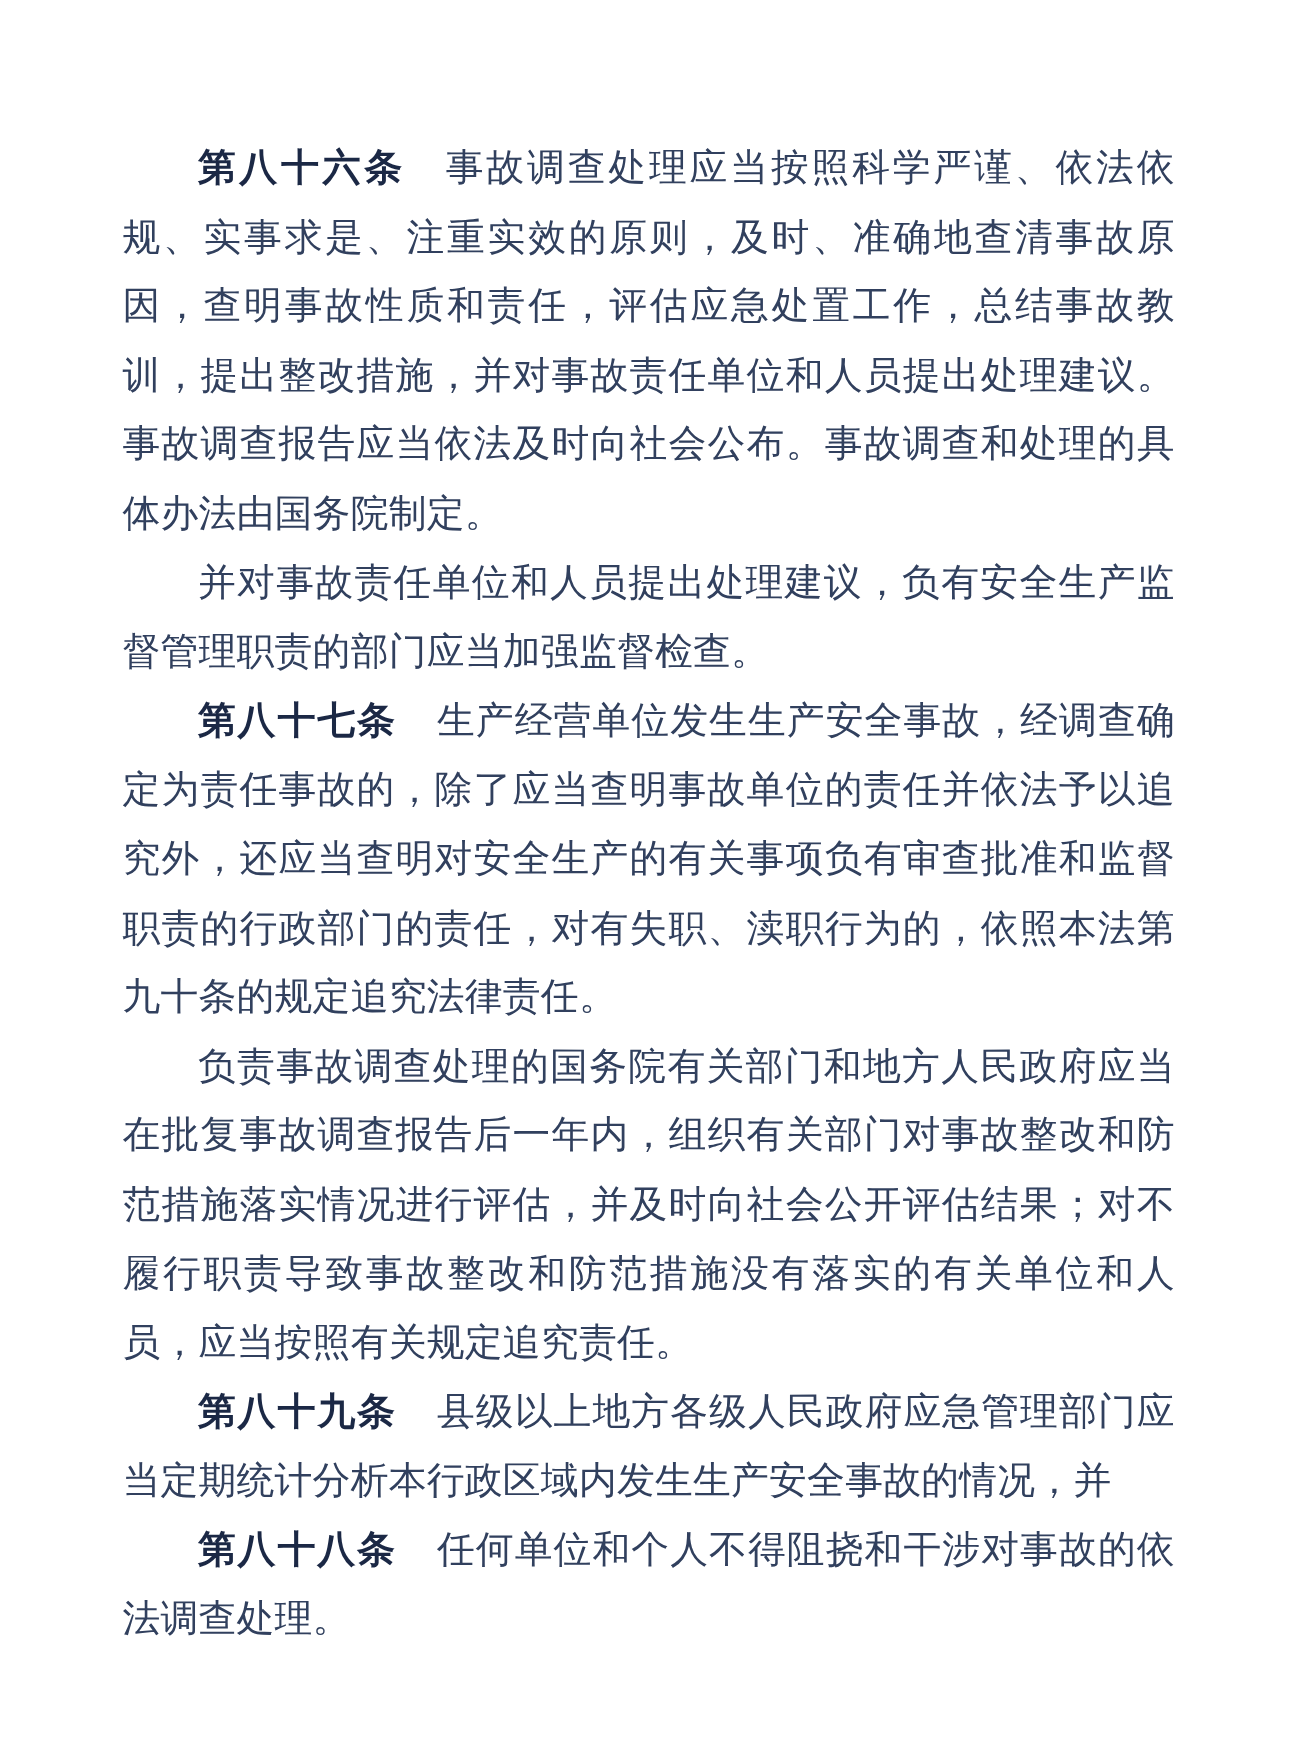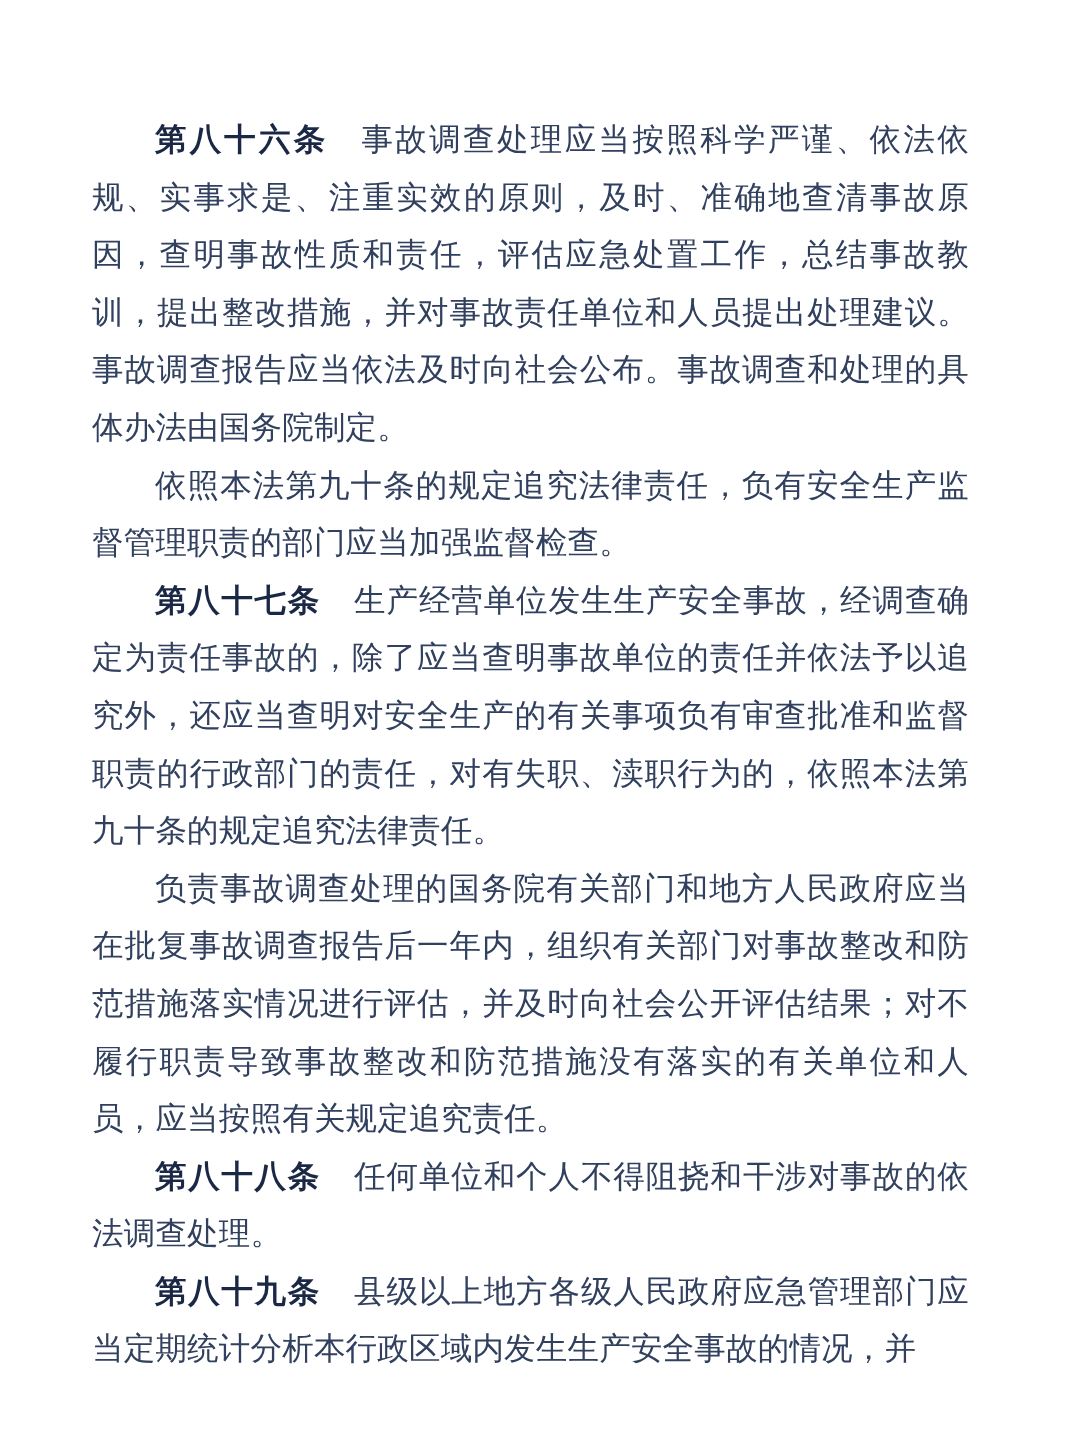--- a/index.html
+++ b/index.html
@@ -11,21 +11,21 @@
     position: relative;
     width: 1080px;
     height: 1448px;
     margin: 0 auto;
     background: #ffffff;
     overflow: hidden;
     font-family: "Liberation Serif", "DejaVu Serif", serif;
   }
   .content {
     position: absolute;
-    left: 92px;
+    left: 102px;
     top: 111px;
     width: 877px;
     color: #31405e;
     font-size: 31.5px;
     line-height: 57.6px;
     text-align: justify;
     text-justify: inter-character;
     letter-spacing: 0.2px;
   }
   .content p {
@@ -41,19 +41,19 @@
     margin-right: 1.05em;
     letter-spacing: 1px;
   }
 </style>
 </head>
 <body>
 
 <div class="page">
   <div class="content" id="doc-body">
       <p><span class="article-num">第八十六条</span><span>事故调查处理应当按照科学严谨、依法依规、实事求是、注重实效的原则，及时、准确地查清事故原因，查明事故性质和责任，评估应急处置工作，总结事故教训，提出整改措施，并对事故责任单位和人员提出处理建议。事故调查报告应当依法及时向社会公布。事故调查和处理的具体办法由国务院制定。</span></p>
-      <p><span>依照本法第九十条的规定追究法律责任，负有安全生产监督管理职责的部门应当加强监督检查。</span></p>
+      <p><span>并对事故责任单位和人员提出处理建议，负有安全生产监督管理职责的部门应当加强监督检查。</span></p>
       <p><span class="article-num">第八十七条</span><span>生产经营单位发生生产安全事故，经调查确定为责任事故的，除了应当查明事故单位的责任并依法予以追究外，还应当查明对安全生产的有关事项负有审查批准和监督职责的行政部门的责任，对有失职、渎职行为的，依照本法第九十条的规定追究法律责任。</span></p>
       <p><span>负责事故调查处理的国务院有关部门和地方人民政府应当在批复事故调查报告后一年内，组织有关部门对事故整改和防范措施落实情况进行评估，并及时向社会公开评估结果；对不履行职责导致事故整改和防范措施没有落实的有关单位和人员，应当按照有关规定追究责任。</span></p>
+      <p><span class="article-num">第八十九条</span><span>县级以上地方各级人民政府应急管理部门应当定期统计分析本行政区域内发生生产安全事故的情况，并</span></p>
       <p><span class="article-num">第八十八条</span><span>任何单位和个人不得阻挠和干涉对事故的依法调查处理。</span></p>
-      <p><span class="article-num">第八十九条</span><span>县级以上地方各级人民政府应急管理部门应当定期统计分析本行政区域内发生生产安全事故的情况，并</span></p>
     </div>
 </div>
 
 </body></html>

